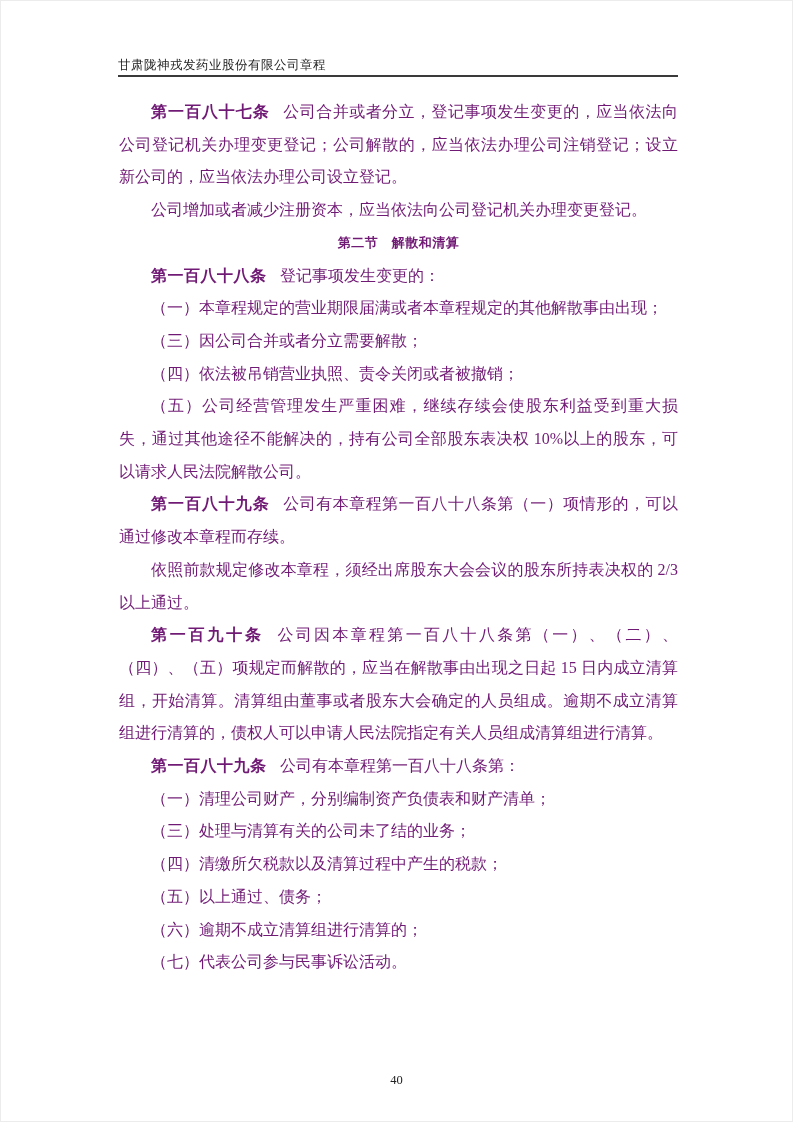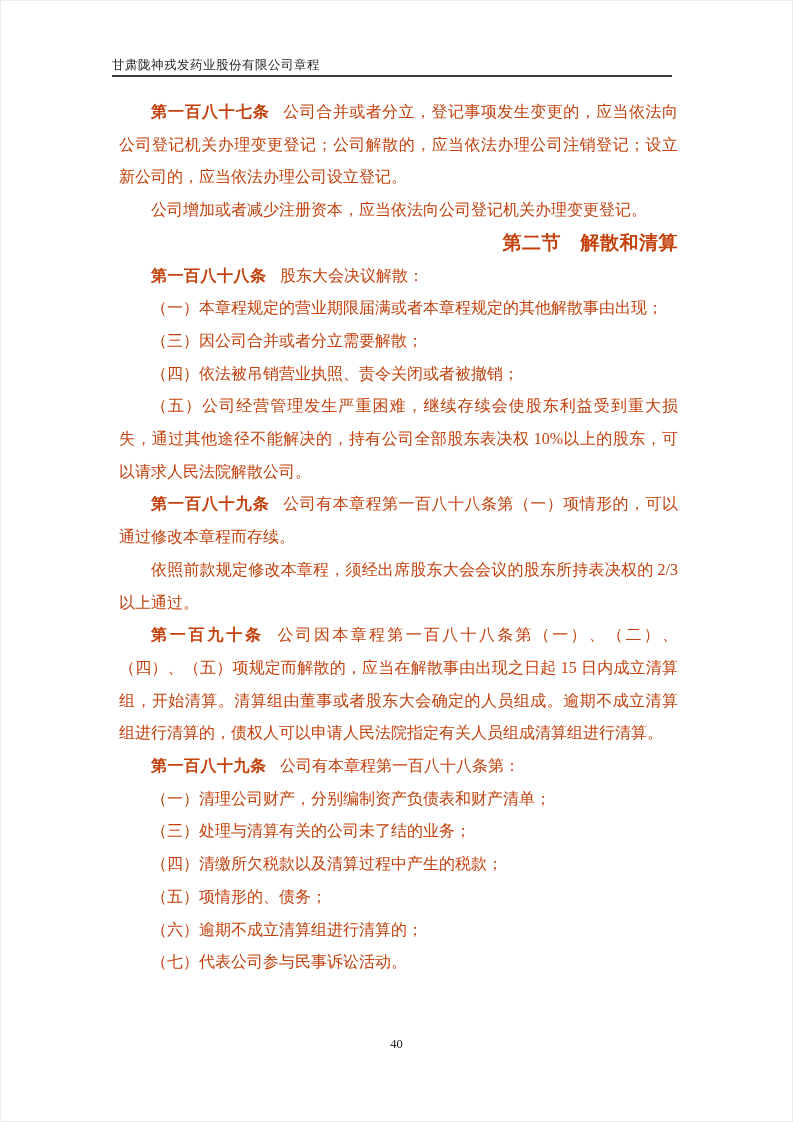--- a/index.html
+++ b/index.html
@@ -14,94 +14,94 @@
     background: #ffffff;
     box-sizing: border-box;
     border: 1px solid #ececec;
     color: #1a1a1a;
     font-family: "Liberation Serif", "DejaVu Serif", serif;
     overflow: hidden;
   }
   .header {
     position: absolute;
     top: 57px;
-    left: 111px;
+    left: 117px;
     width: 560px;
     font-size: 12.5px;
     line-height: 15px;
     letter-spacing: 0.5px;
     color: #1f1f1f;
     border-bottom: 2px solid #3a3a3a;
     padding-bottom: 2px;
   }
   .doc-body {
     position: absolute;
     top: 95px;
     left: 118px;
     width: 559px;
     font-size: 16px;
     line-height: 32.7px;
     text-align: justify;
     text-justify: inter-ideograph;
-    color: #c2410c;
+    color: #701a75;
   }
   .doc-body p {
     margin: 0;
     padding: 0;
     text-indent: 2em;
   }
   .doc-body p.section {
-    text-align: right;
+    text-align: center;
     text-indent: 0;
     font-weight: 700;
-    font-size: 19px;
+    font-size: 13px;
     font-family: "Liberation Sans", "DejaVu Sans", sans-serif;
     letter-spacing: 0.5px;
   }
   .lead {
     font-weight: 700;
     font-family: "Liberation Sans", "DejaVu Sans", sans-serif;
     margin-right: 0.85em;
     letter-spacing: 0.5px;
   }
   .footer {
     position: absolute;
-    top: 1036px;
+    top: 1072px;
     left: 0;
     width: 100%;
     text-align: center;
     font-size: 12.5px;
     color: #222222;
   }
 </style>
 </head>
 <body>
 
 <div class="page">
   <div class="header">
     <span>甘肃陇神戎发药业股份有限公司章程</span>
   </div>
 
   <div class="doc-body" id="doc-content">
       <p class="article"><span class="lead">第一百八十七条</span><span>公司合并或者分立，登记事项发生变更的，应当依法向公司登记机关办理变更登记；公司解散的，应当依法办理公司注销登记；设立新公司的，应当依法办理公司设立登记。</span></p>
       <p class="para"><span>公司增加或者减少注册资本，应当依法向公司登记机关办理变更登记。</span></p>
       <p class="section"><span>第二节　解散和清算</span></p>
-      <p class="article"><span class="lead">第一百八十八条</span><span>股东大会决议解散：</span></p>
+      <p class="article"><span class="lead">第一百八十八条</span><span>登记事项发生变更的：</span></p>
       <p class="para"><span>（一）本章程规定的营业期限届满或者本章程规定的其他解散事由出现；</span></p>
       <p class="para"><span>（三）因公司合并或者分立需要解散；</span></p>
       <p class="para"><span>（四）依法被吊销营业执照、责令关闭或者被撤销；</span></p>
       <p class="para"><span>（五）公司经营管理发生严重困难，继续存续会使股东利益受到重大损失，通过其他途径不能解决的，持有公司全部股东表决权 10%以上的股东，可以请求人民法院解散公司。</span></p>
       <p class="article"><span class="lead">第一百八十九条</span><span>公司有本章程第一百八十八条第（一）项情形的，可以通过修改本章程而存续。</span></p>
       <p class="para"><span>依照前款规定修改本章程，须经出席股东大会会议的股东所持表决权的 2/3 以上通过。</span></p>
       <p class="article"><span class="lead">第一百九十条</span><span>公司因本章程第一百八十八条第（一）、（二）、（四）、（五）项规定而解散的，应当在解散事由出现之日起 15 日内成立清算组，开始清算。清算组由董事或者股东大会确定的人员组成。逾期不成立清算组进行清算的，债权人可以申请人民法院指定有关人员组成清算组进行清算。</span></p>
       <p class="article"><span class="lead">第一百八十九条</span><span>公司有本章程第一百八十八条第：</span></p>
       <p class="para"><span>（一）清理公司财产，分别编制资产负债表和财产清单；</span></p>
       <p class="para"><span>（三）处理与清算有关的公司未了结的业务；</span></p>
       <p class="para"><span>（四）清缴所欠税款以及清算过程中产生的税款；</span></p>
-      <p class="para"><span>（五）项情形的、债务；</span></p>
+      <p class="para"><span>（五）以上通过、债务；</span></p>
       <p class="para"><span>（六）逾期不成立清算组进行清算的；</span></p>
       <p class="para"><span>（七）代表公司参与民事诉讼活动。</span></p>
     </div>
 
   <div class="footer">
     <span>40</span>
   </div>
 </div>
 
 </body></html>

